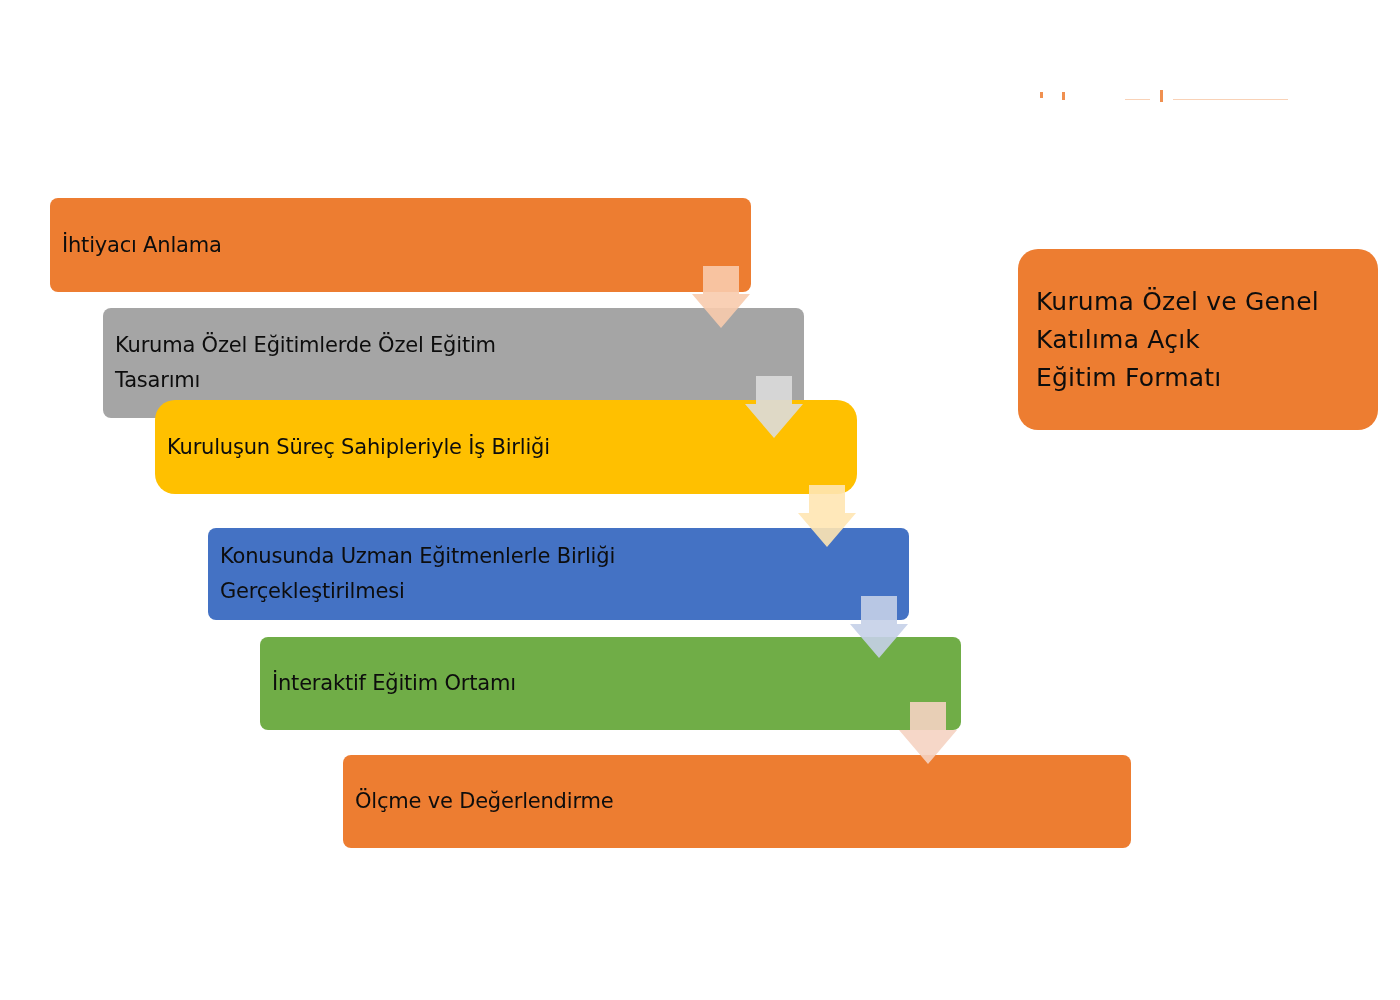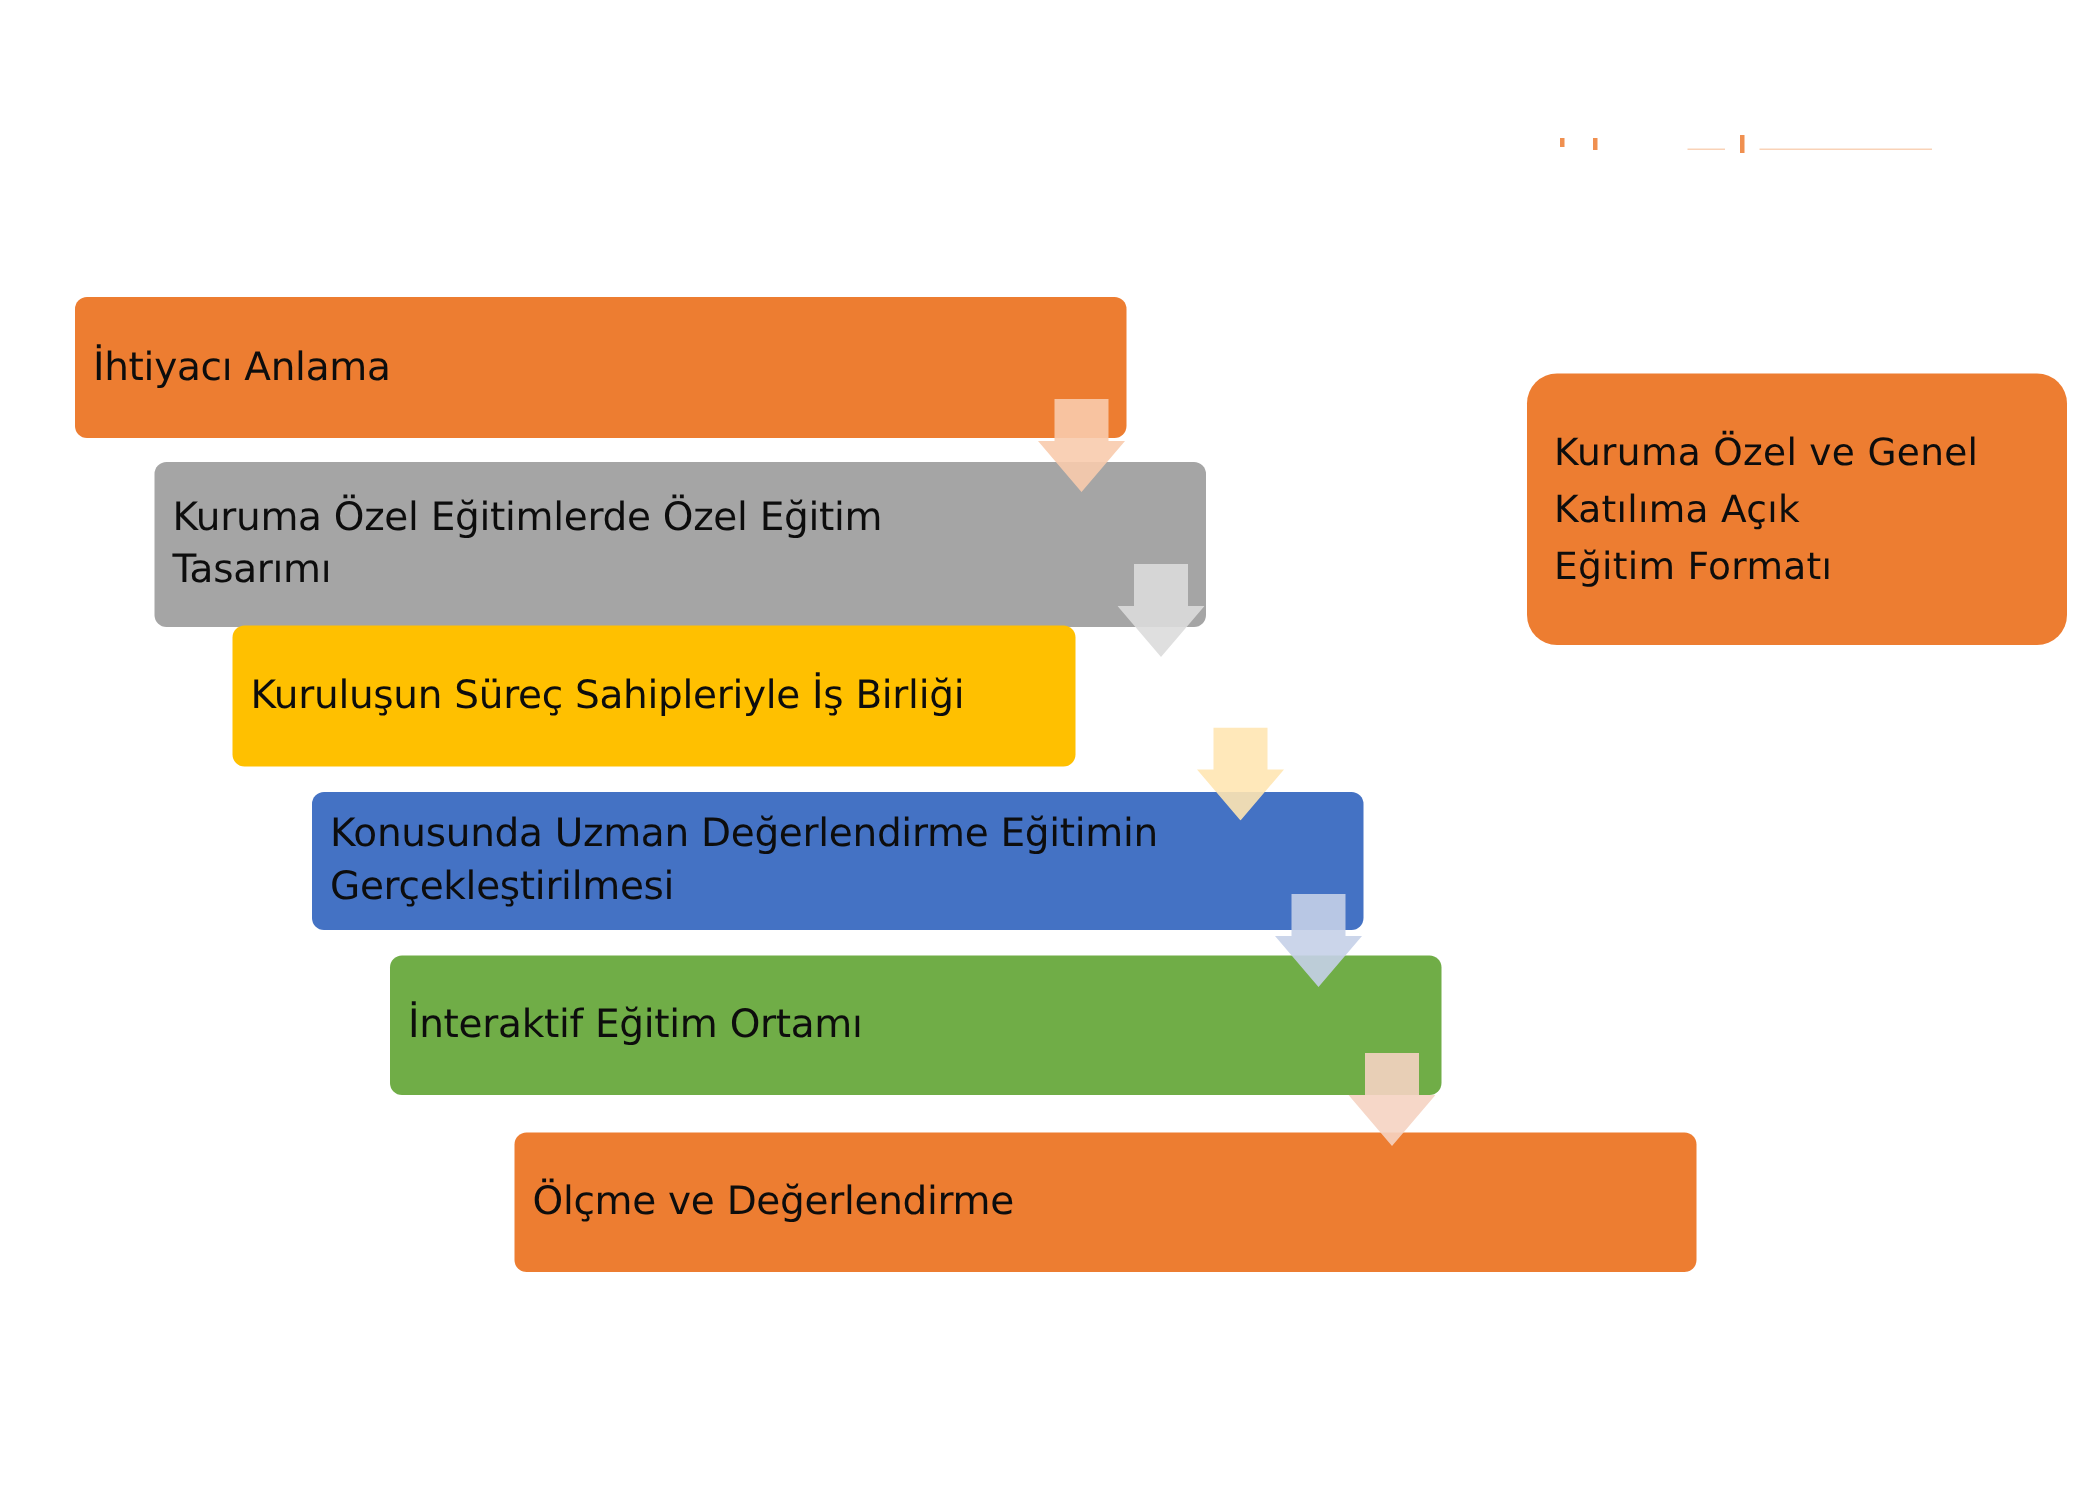--- a/index.html
+++ b/index.html
@@ -15,28 +15,28 @@
       font-family: "DejaVu Sans", "Liberation Sans", sans-serif;
     }
     .step {
       position: absolute;
       border-radius: 8px;
       box-sizing: border-box;
       padding: 0 12px;
       display: flex;
       align-items: center;
       color: #0d0d0d;
-      font-size: 26px;
+      font-size: 21px;
       line-height: 35px;
       letter-spacing: -0.2px;
     }
     .step .label { white-space: pre-line; }
     #step-0 { left: 50px;  top: 198px; width: 701px; height: 94px; }
     #step-1 { left: 103px; top: 308px; width: 701px; height: 110px; }
-    #step-2 { left: 155px; top: 417px; width: 562px; height: 94px; }
+    #step-2 { left: 155px; top: 400px; width: 702px; height: 94px; border-radius: 20px; }
     #step-3 { left: 208px; top: 528px; width: 701px; height: 92px; }
     #step-4 { left: 260px; top: 637px; width: 701px; height: 93px; }
     #step-5 { left: 343px; top: 755px; width: 788px; height: 93px; }
 
     .arrow {
       position: absolute;
       width: 58px;
       height: 62px;
     }
     .arrow svg { display: block; width: 58px; height: 62px; }
@@ -93,21 +93,21 @@
     <span class="label">İhtiyacı Anlama</span>
   </div>
   <div id="step-1" class="step" style="background: rgb(165, 165, 165);">
     <span class="label">Kuruma Özel Eğitimlerde Özel Eğitim
 Tasarımı</span>
   </div>
   <div id="step-2" class="step" style="background: rgb(255, 192, 0);">
     <span class="label">Kuruluşun Süreç Sahipleriyle İş Birliği</span>
   </div>
   <div id="step-3" class="step" style="background: rgb(68, 114, 196);">
-    <span class="label">Konusunda Uzman Değerlendirme Eğitimin
+    <span class="label">Konusunda Uzman Eğitmenlerle Birliği
 Gerçekleştirilmesi</span>
   </div>
   <div id="step-4" class="step" style="background: rgb(112, 173, 71);">
     <span class="label">İnteraktif Eğitim Ortamı</span>
   </div>
   <div id="step-5" class="step" style="background: rgb(237, 125, 49);">
     <span class="label">Ölçme ve Değerlendirme</span>
   </div>
 
   <div id="arrow-0" class="arrow">

